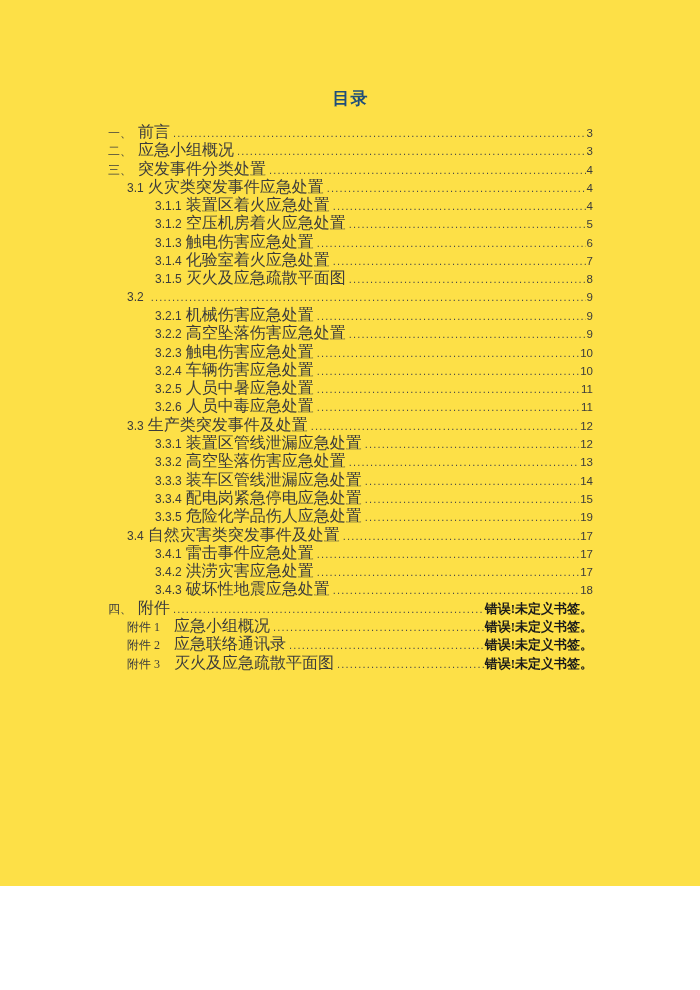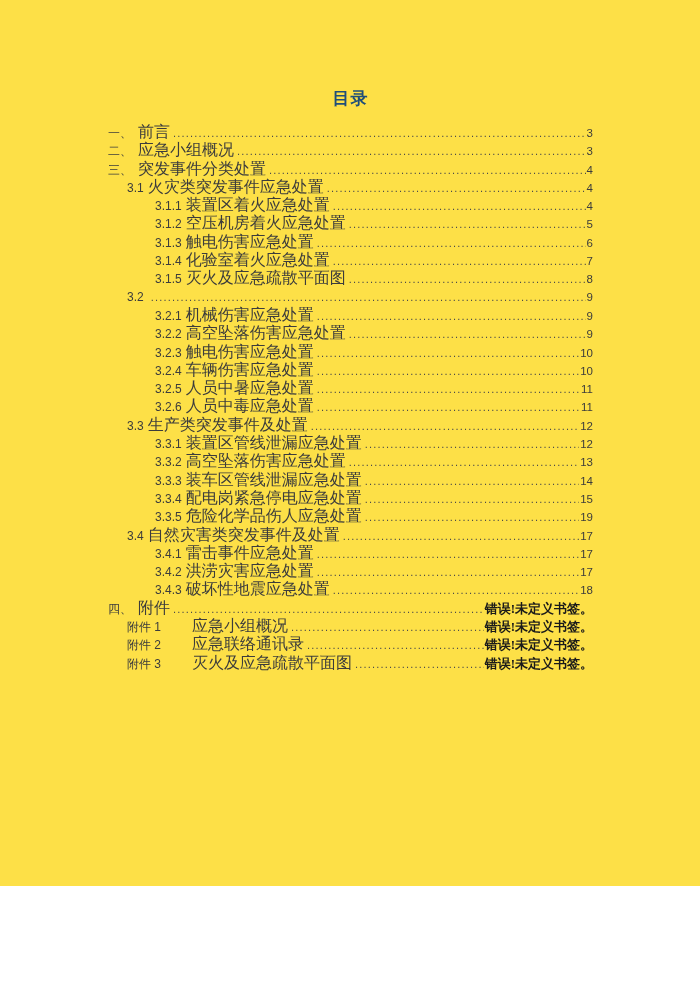--- a/index.html
+++ b/index.html
@@ -50,21 +50,21 @@
     font-size: 12px;
     margin-right: 6px;
   }
   .toc-row .label {
     font-size: 16px;
     flex: 0 0 auto;
   }
   .toc-row.lvl-1 { padding-left: 0; }
   .toc-row.lvl-2 { padding-left: 19px; }
   .toc-row.lvl-3 { padding-left: 47px; }
-  .toc-row.tabbed .num { margin-right: 31px; }
+  .toc-row.tabbed .num { margin-right: 14px; font-family: Liberation Serif, serif; }
   .toc-row .dots {
     flex: 1 1 auto;
     overflow: hidden;
     margin: 0 1px 0 3px;
     font-family: "Liberation Sans", "DejaVu Sans", sans-serif;
     font-size: 11px;
     color: #4a4a4a;
     letter-spacing: 1.2px;
   }
   .toc-row .dots::after {

